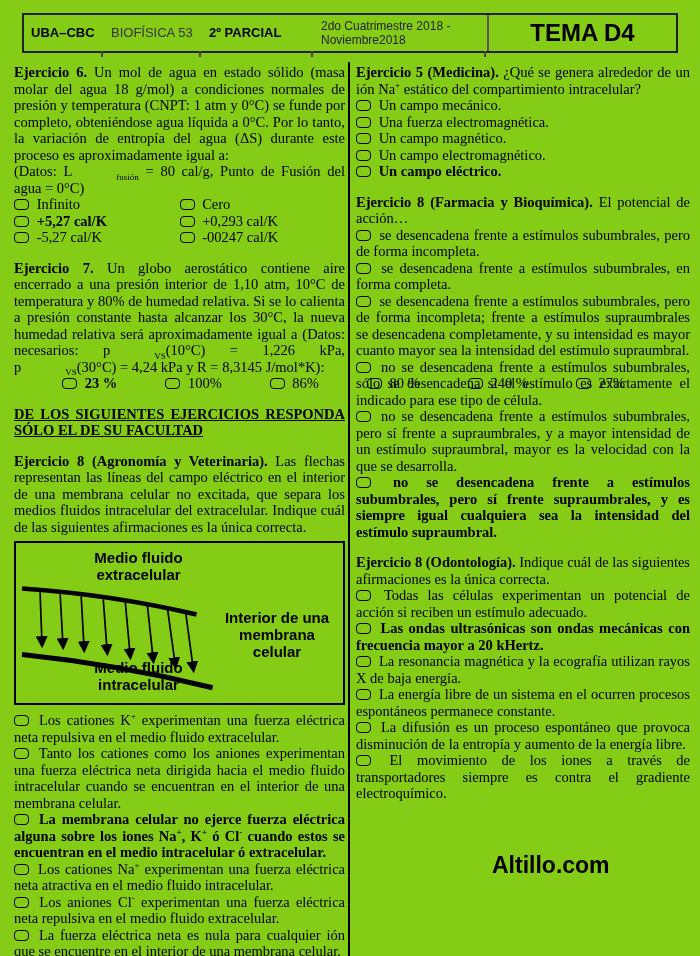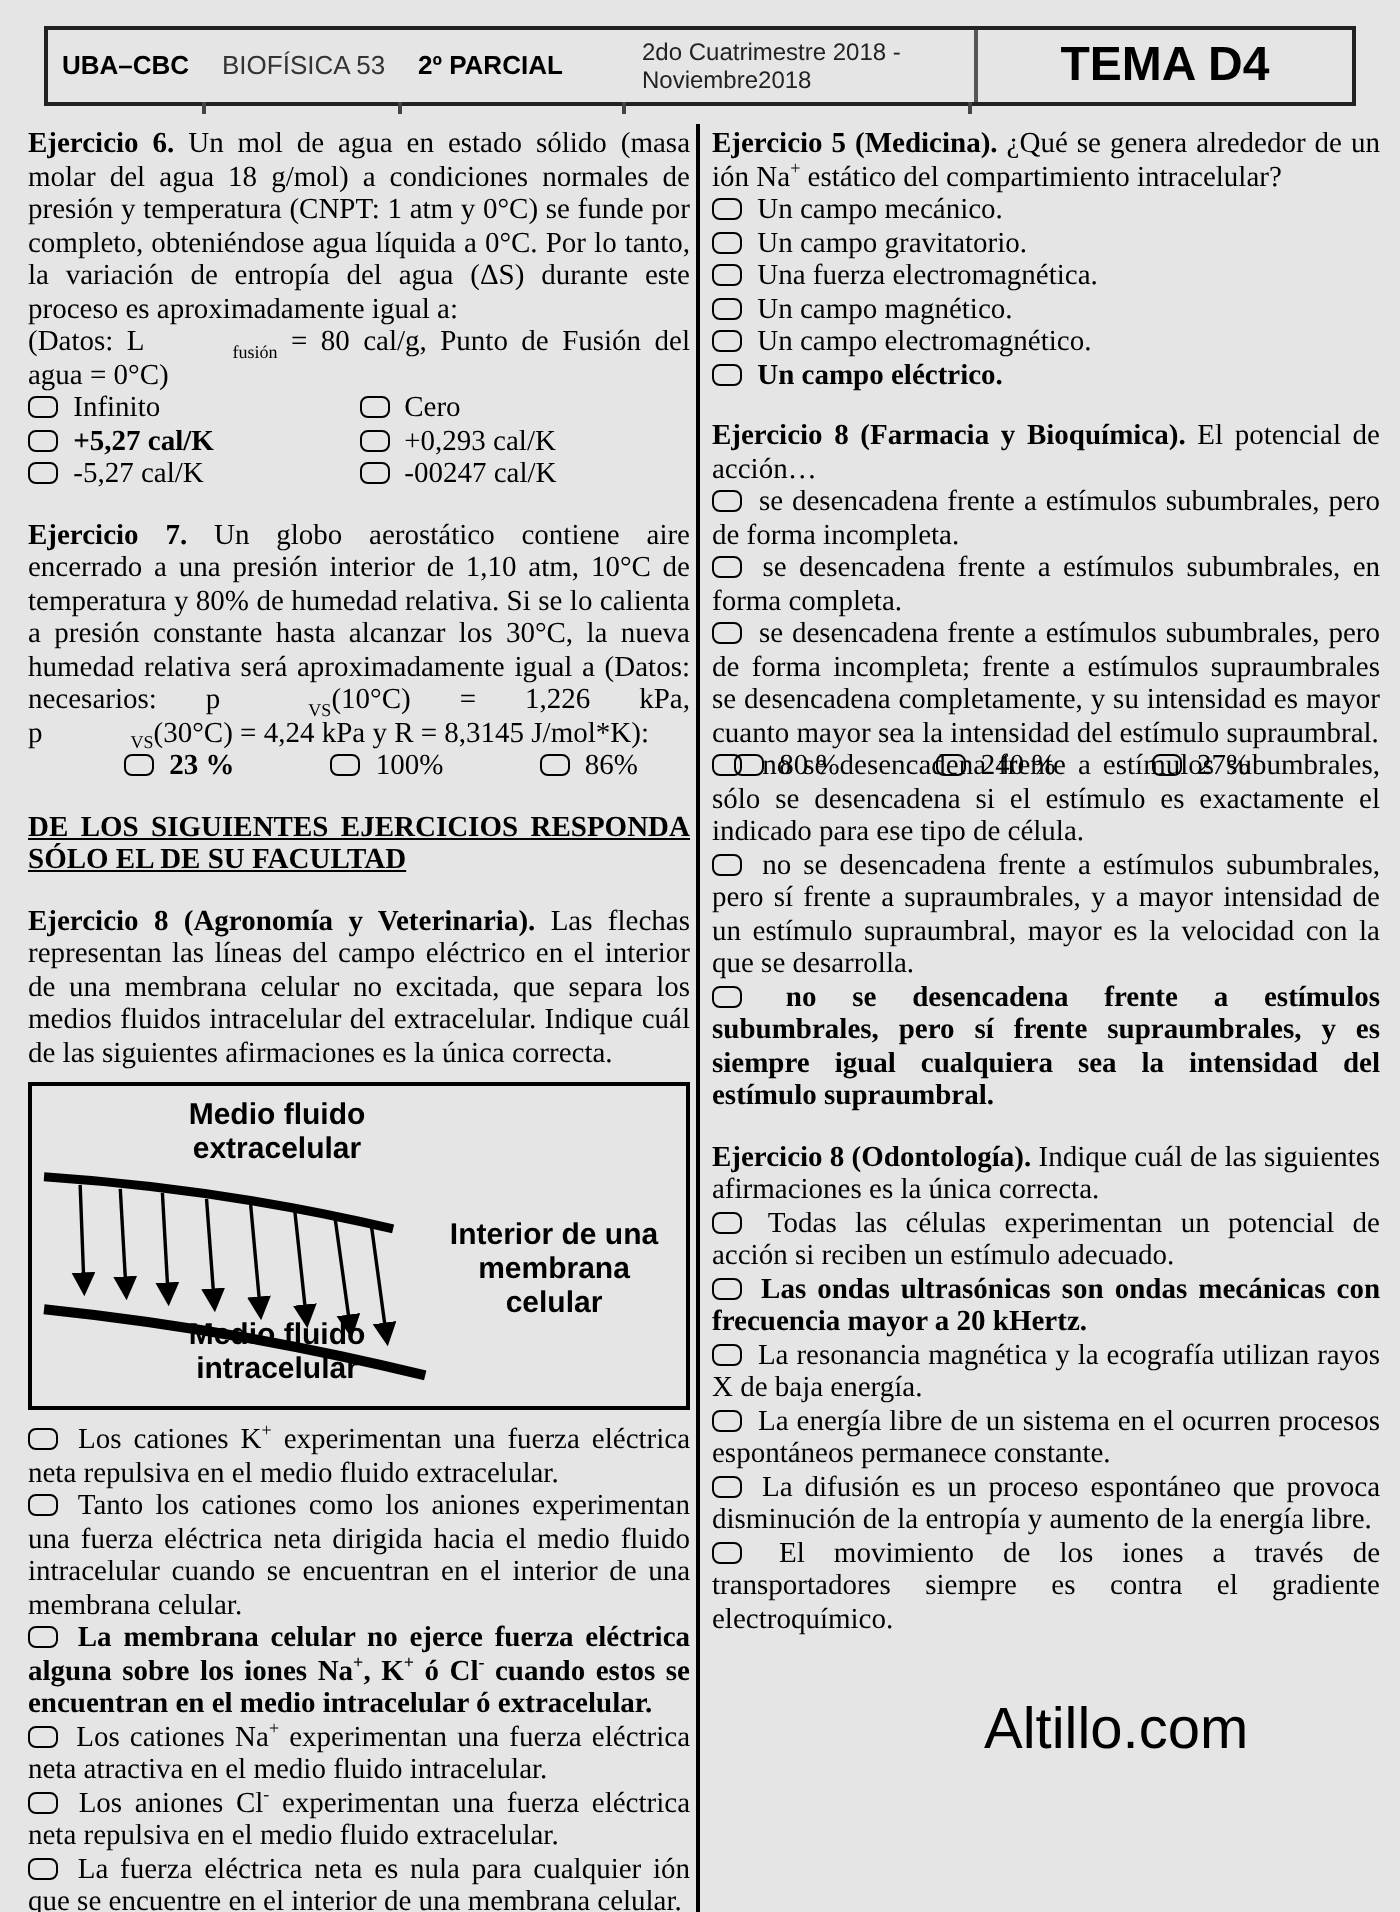--- a/index.html
+++ b/index.html
@@ -1,16 +1,16 @@
 <!DOCTYPE html>
 <html><head>
 <meta charset="utf-8">
 <style>
   html,body{margin:0;padding:0;background:#fff;}
-  .page{position:relative;width:700px;height:956px;background:#e5e5e5;color:#000;
+  .page{position:relative;width:700px;height:956px;background:#84cc16;color:#000;
         font-family:"Liberation Serif",serif;font-size:14.5px;line-height:16.5px;overflow:hidden;}
 
   
   .header{position:absolute;left:22px;top:13px;width:656px;height:40px;display:flex;
           border:2px solid #222;box-sizing:border-box;font-family:"Liberation Sans",sans-serif;}
   .hcell{display:flex;align-items:center;padding:1px 7px;box-sizing:border-box;font-size:13px;}
   .hcell.c1{width:80px;font-weight:bold;}
   .hcell.c2{width:98px;color:#333;}
   .hcell.c3{width:112px;font-weight:bold;}
   .hcell.c4{width:173px;font-size:12px;line-height:14px;color:#222;}
@@ -43,21 +43,21 @@
        font-family:"Liberation Sans",sans-serif;font-weight:bold;font-size:15px;line-height:17px;
        text-align:center;}
   .fig svg{position:absolute;left:0;top:0;width:100%;height:100%;}
   .fig-label{position:absolute;}
   .fl-top{left:55px;top:6px;width:135px;}
   .fl-right{left:198px;top:66px;width:126px;}
   .fl-bottom{left:55px;top:116px;width:135px;}
 
   
   .watermark{position:absolute;left:492px;top:849px;font-family:"Liberation Sans",sans-serif;
-             font-size:29px;line-height:32px;color:#000;}
+             font-size:23px;line-height:32px;color:#000;font-weight:bold;}
 </style>
 </head>
 <body>
 
 <div class="page">
 
   <div class="header">
     <div class="hcell c1">UBA–CBC</div>
     <div class="hcell c2">BIOFÍSICA 53</div>
     <div class="hcell c3">2º PARCIAL</div>
@@ -138,21 +138,20 @@
         </div>
     </div>
   </div>
 
   <div class="col col-right">
 
     <div class="ex first">
       <p class="body"><b>Ejercicio 5 (Medicina).</b> ¿Qué se genera alrededor de un ión Na<sup>+</sup> estático del compartimiento intracelular?</p>
       <div>
           <div class="opt"><span class="cb"></span> <span class="otx">Un campo mecánico.</span></div>
-          <div class="opt"><span class="cb"></span> <span class="otx">Un campo gravitatorio.</span></div>
           <div class="opt"><span class="cb"></span> <span class="otx">Una fuerza electromagnética.</span></div>
           <div class="opt"><span class="cb"></span> <span class="otx">Un campo magnético.</span></div>
           <div class="opt"><span class="cb"></span> <span class="otx">Un campo electromagnético.</span></div>
           <div class="opt b"><span class="cb"></span> <span class="otx">Un campo eléctrico.</span></div>
         </div>
     </div>
 
     <div class="ex">
       <p class="body"><b>Ejercicio 8 (Farmacia y Bioquímica).</b> El potencial de acción…</p>
       <div>

